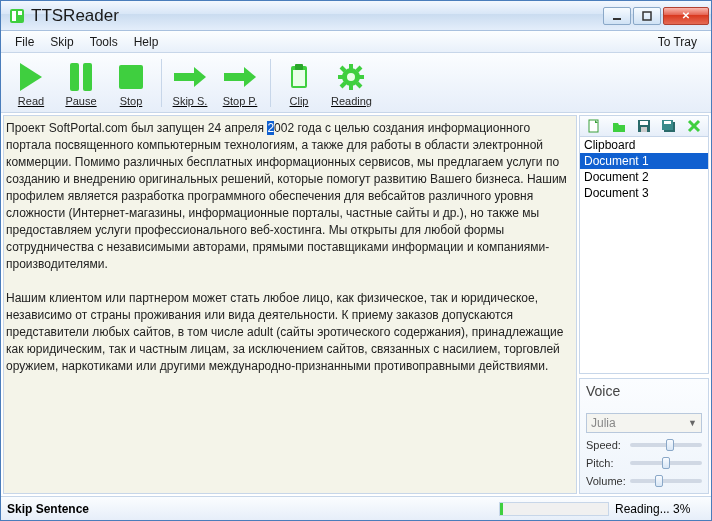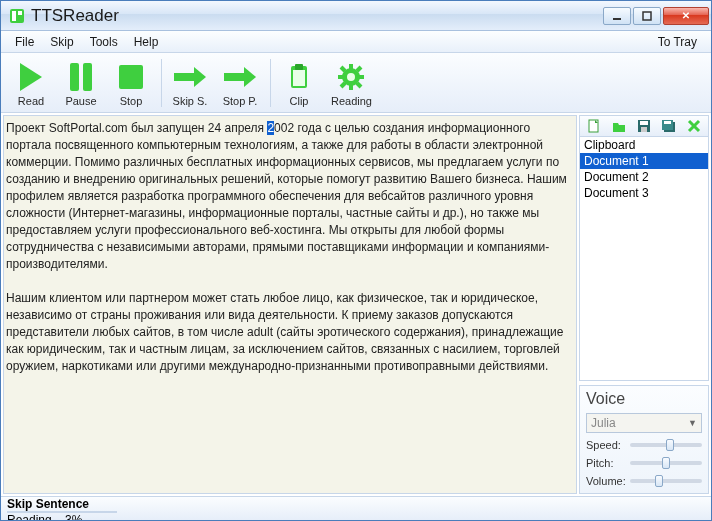--- a/index.html
+++ b/index.html
@@ -13,21 +13,21 @@
 .win-btn { width:28px; height:18px; border:1px solid #8aa8c8; border-radius:2px; background:linear-gradient(#f6fbff,#d0e2f5); display:flex; align-items:center; justify-content:center; font-size:10px; }
 .win-btn.close { width:46px; background:linear-gradient(#f9b8ae,#e4604e 45%,#d9391f 46%,#e56b55); border-color:#b04030; color:#fff; font-weight:bold; }
 
 
 .menubar { height:22px; background:linear-gradient(#fcfeff,#e8f0fa); display:flex; align-items:center; padding:0 6px; border-bottom:1px solid #c7d6e9; }
 .menubar .menu-item { padding:3px 8px; color:#1a1a1a; }
 .menubar .spacer { flex:1; }
 .menubar .to-tray { padding:3px 8px; color:#1a1a1a; }
 
 
-.toolbar { height:60px; background:linear-gradient(#fbfdff,#e6eef9); display:flex; align-items:center; padding:4px 6px; border-bottom:1px solid #c7d6e9; }
+.toolbar { height:60px; background:linear-gradient(#fbfdff,#e6eef9); display:flex; align-items:center; padding:4px 6px; border-bottom:1px solid #c7d6e9;text-decoration:underline; }
 .tool { display:flex; flex-direction:column; align-items:center; padding:2px 6px 2px; margin-right:2px; }
 .tool .ico { width:36px; height:36px; display:flex; align-items:center; justify-content:center; }
 .tool .lbl { font-size:11px; color:#2a2a2a; margin-top:0px; }
 .sep { width:1px; height:48px; background:#c7d6e9; margin:0 4px; }
 .play-tri { border-left:22px solid #3fcf3f; border-top:14px solid transparent; border-bottom:14px solid transparent; }
 .pause-bars span { display:inline-block; width:9px; height:28px; background:#3fcf3f; border-radius:2px; margin:0 2px; }
 .stop-sq { width:24px; height:24px; background:#3fcf3f; border-radius:2px; }
 .green-arrow { display:flex; align-items:center; }
 .green-arrow .shaft { width:20px; height:8px; background:#3fcf3f; }
 .green-arrow .head { border-left:12px solid #3fcf3f; border-top:10px solid transparent; border-bottom:10px solid transparent; }
@@ -40,30 +40,30 @@
 .hl { background:#1060d0; color:#fff; }
 
 .right-col { width:130px; display:flex; flex-direction:column; margin:2px 2px 2px 0; }
 .doc-tools { height:22px; background:linear-gradient(#fbfdff,#e6eef9); border:1px solid #c7d6e9; display:flex; align-items:center; justify-content:space-around; padding:0 2px; }
 .doc-tools .btn { width:18px; height:16px; display:flex; align-items:center; justify-content:center; }
 .doc-list { flex:1; background:#fff; border:1px solid #c7d6e9; border-top:none; overflow:hidden; }
 .doc-item { padding:1px 4px; font-size:12px; }
 .doc-item.sel { background:#1060d0; color:#fff; }
 
 .voice-panel { border:1px solid #c7d6e9; margin-top:4px; padding:4px 6px 6px; background:linear-gradient(#fbfdff,#eef4fb); }
-.voice-panel .voice-label { font-size:16px; color:#444; margin-bottom:5px; }
+.voice-panel .voice-label { font-size:14px; color:#444; margin-bottom:14px; }
 .voice-select { width:100%; height:20px; border:1px solid #b8c8dc; background:#f4f4f0; color:#888; padding:0 4px; display:flex; align-items:center; justify-content:space-between; }
 .voice-select .chev { font-size:9px; color:#666; }
 .slider-row { display:flex; align-items:center; margin-top:6px; }
 .slider-row label { width:44px; font-size:11px; color:#333; }
 .slider { flex:1; height:4px; background:#d0d8e4; position:relative; border-radius:2px; }
 .slider .thumb { position:absolute; top:-4px; width:8px; height:12px; background:linear-gradient(#f8fbff,#d8e6f5); border:1px solid #8aa8c8; border-radius:2px; }
 
 
-.statusbar { height:24px; background:linear-gradient(#fbfdff,#e6eef9); border-top:1px solid #c7d6e9; display:flex; padding:0 6px; font-size:13px;flex-direction:column; }
+.statusbar { height:24px; background:linear-gradient(#fbfdff,#e6eef9); border-top:1px solid #c7d6e9; display:flex; align-items:center; padding:0 6px; font-size:13px; }
 .statusbar .status-left { font-weight:bold; }
 .statusbar .status-fill { flex:1; }
 .statusbar .progress { width:110px; height:14px; background:#f0f0f0; border:1px solid #c7d6e9; margin-right:6px; position:relative; }
 .statusbar .progress .pfill { position:absolute; left:0; top:0; bottom:0; width:3%; background:#3fcf3f; }
 .statusbar .status-right { min-width:90px; text-align:left; }
 </style>
 </head>
 <body>
 
 <div class="titlebar">

